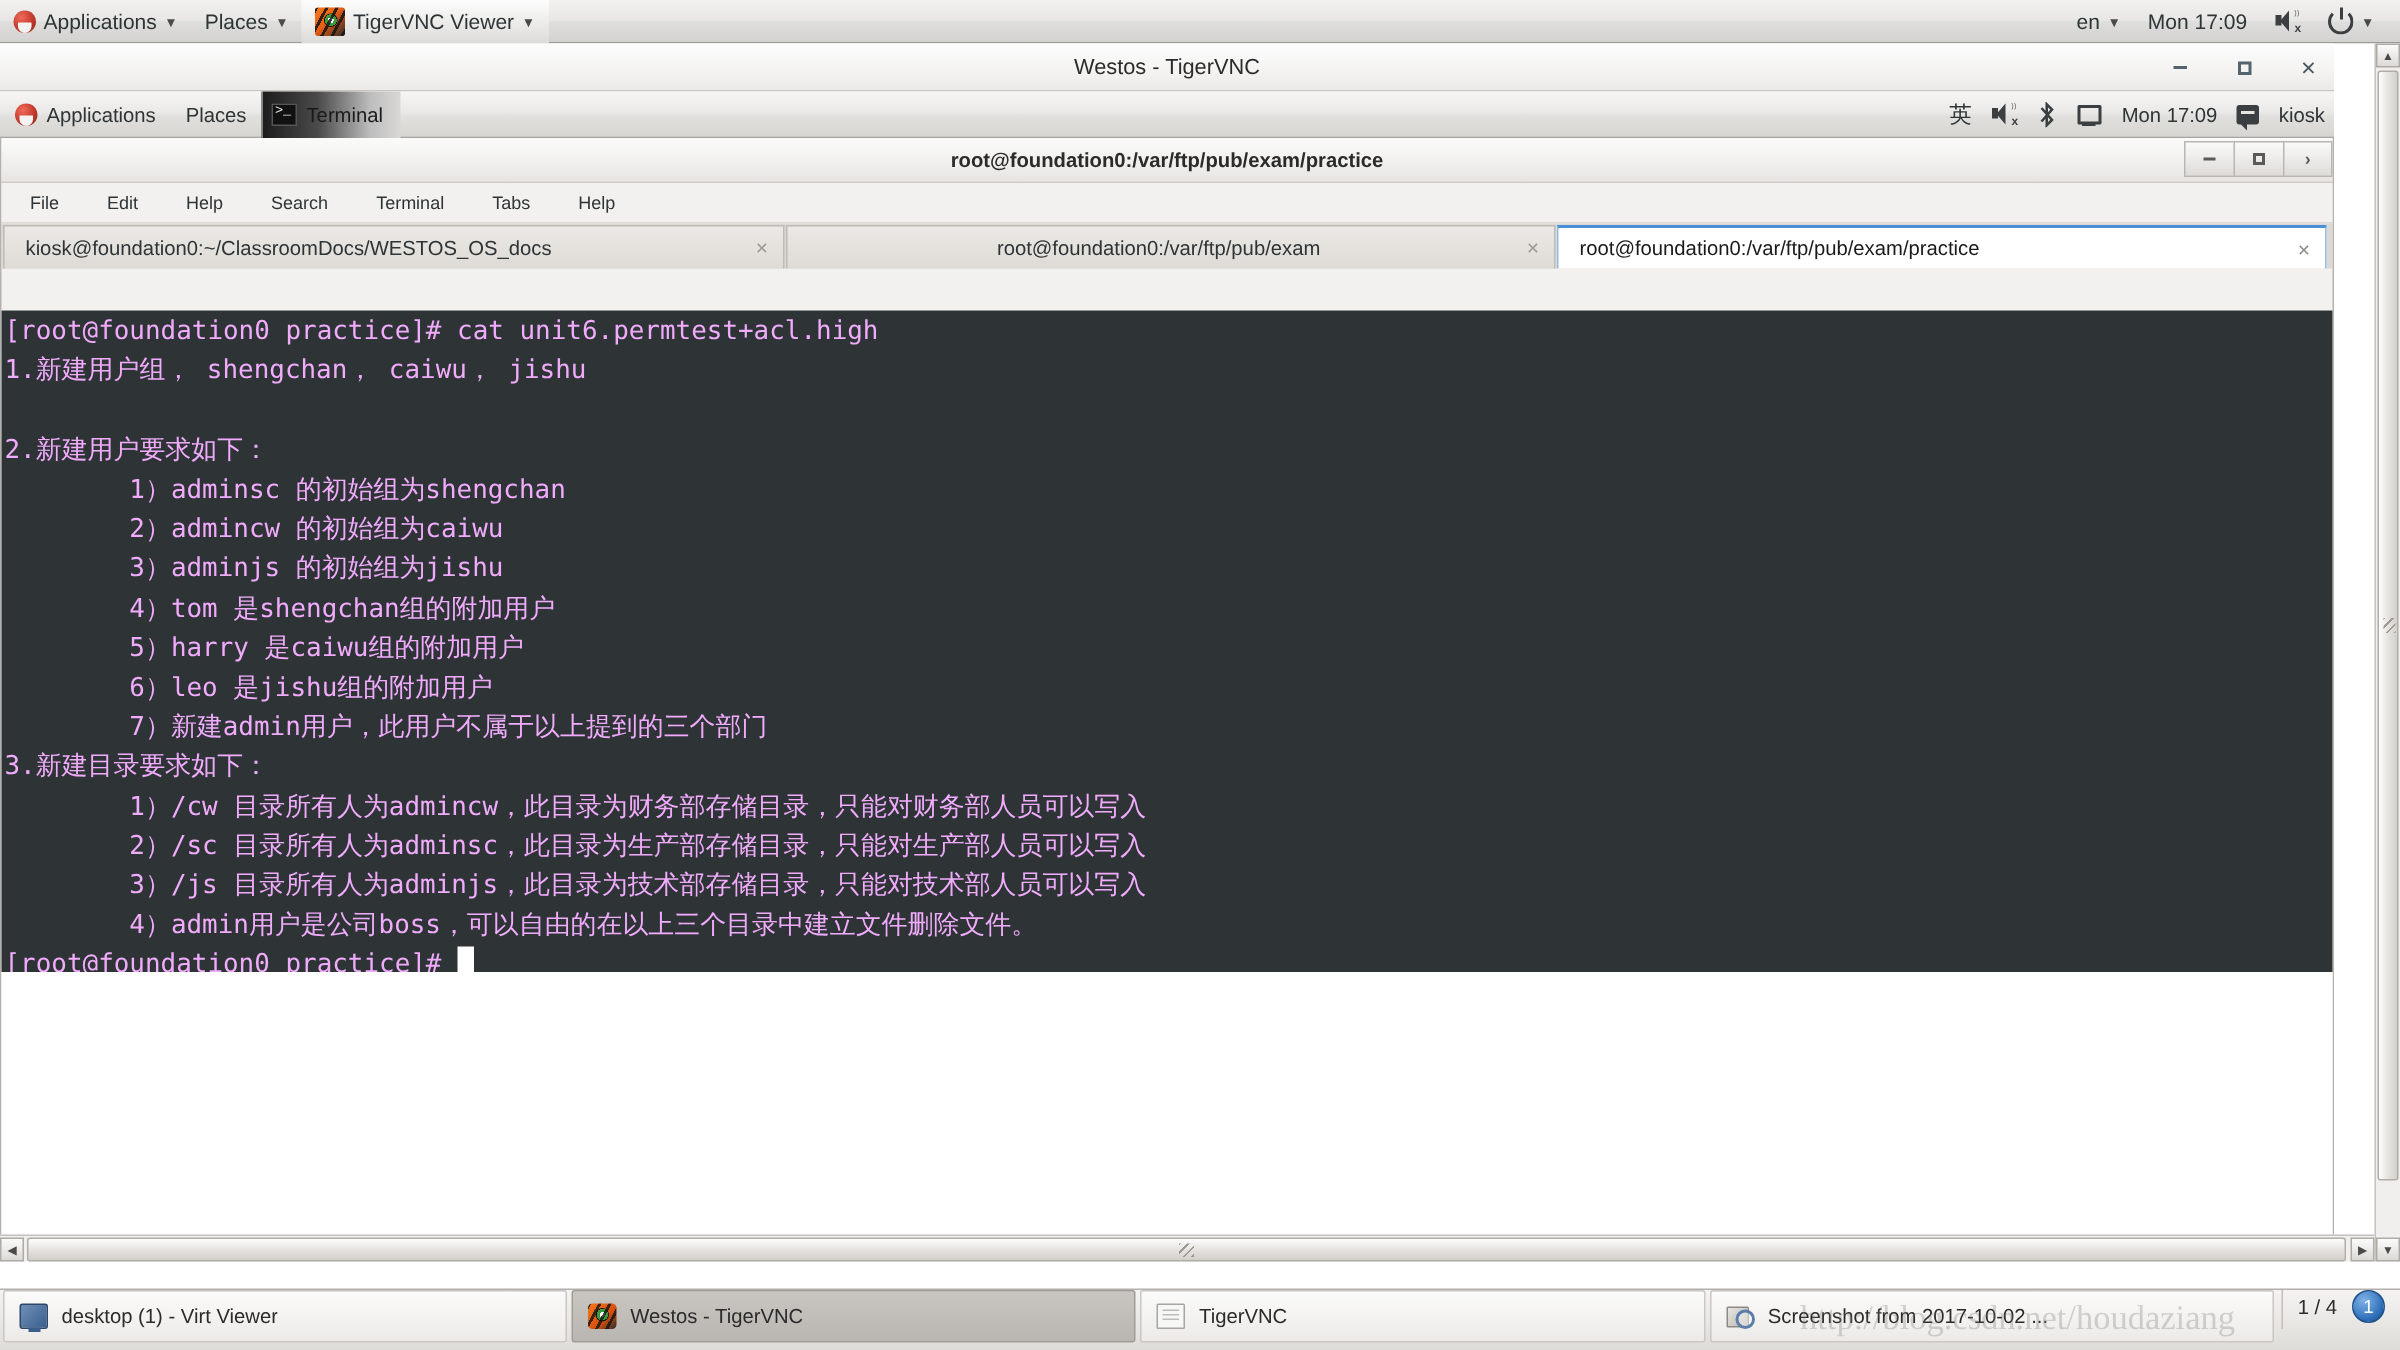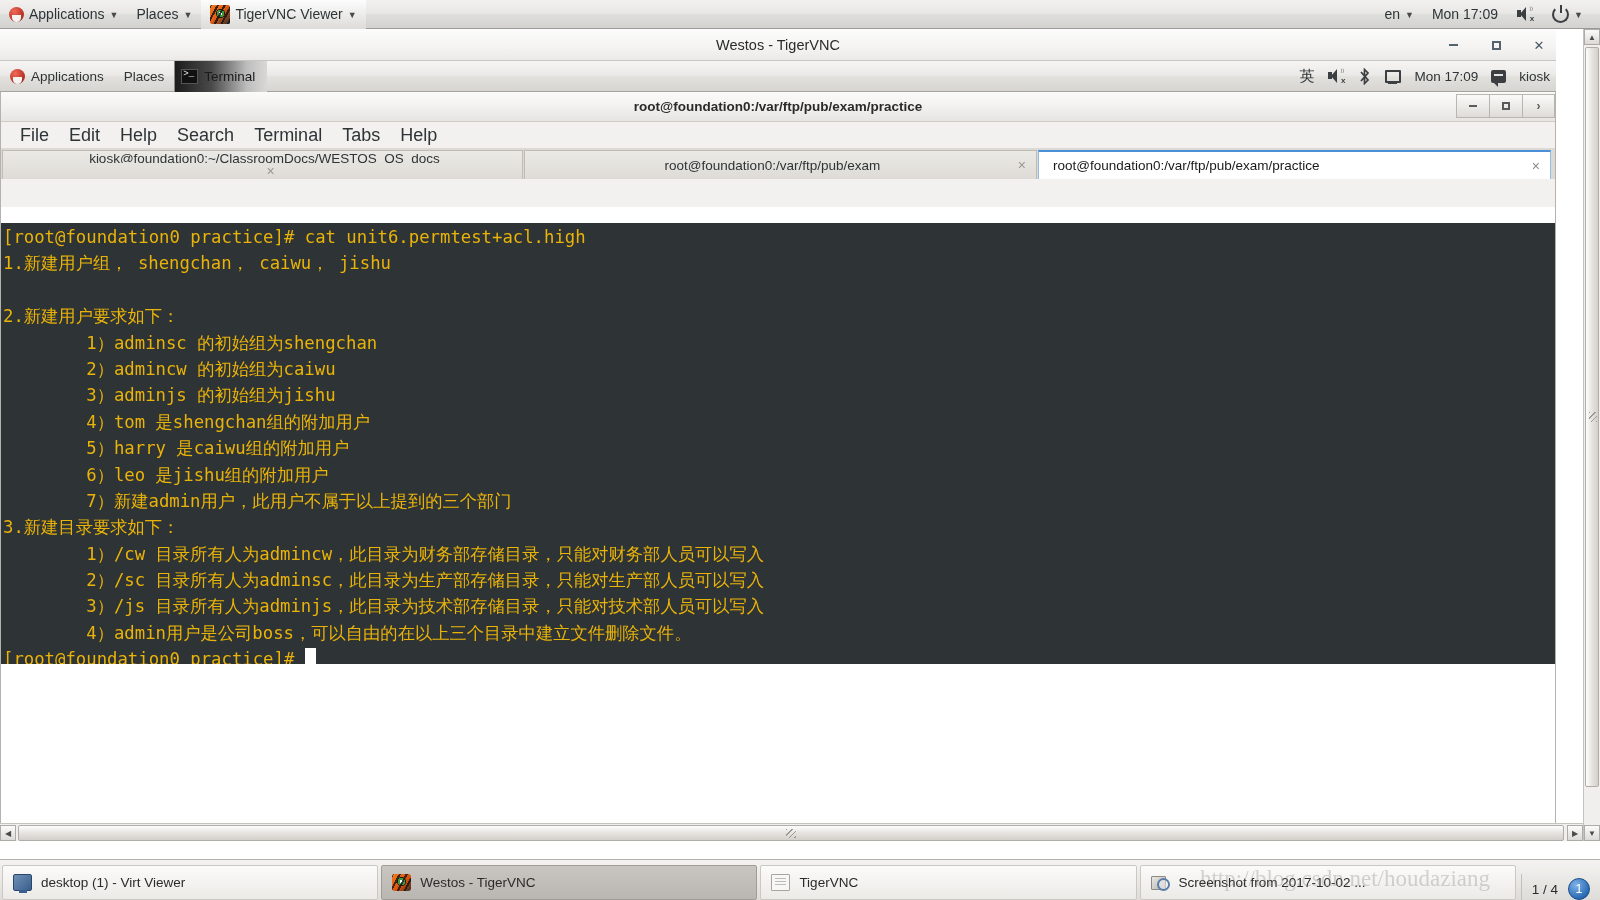--- a/index.html
+++ b/index.html
@@ -114,48 +114,48 @@
     border:1px solid #b9b6b1; border-right:none;
     display:flex;align-items:center;justify-content:center;
   }
   .gb:last-child{ border-right:1px solid #b9b6b1; }
   .gb .gmin{ width:8px;height:2px;background:#5a5a58;}
   .gb .gmax{ width:8px;height:8px;border:2px solid #5a5a58;}
   .gb .gcls{ font-size:12px;color:#5a5a58;font-weight:bold;}
 
   .gterm-menu{
     height:27px; background:#f2f1ef; border-bottom:1px solid #ddd9d4;
-    display:flex; align-items:center; padding-left:9px; gap:0px; font-size:18px; color:#2e3436;
+    display:flex; align-items:center; padding-left:9px; gap:12px; font-size:12px; color:#2e3436;
   }
   .mi{ padding:3px 10px; border-radius:2px; }
 
   .gterm-tabs{ height:30px; background:#dcd9d4; display:flex; align-items:flex-end; padding:0 1px; }
   .tab{
     height:29px; display:flex; align-items:center; position:relative;
     font-size:13.5px; color:#2e3436; padding:0 10px 0 14px; min-width:0;
     background:linear-gradient(to bottom,#ebe9e5,#dedbd6);
     border:1px solid #bfbcb6; border-bottom:none; margin-right:1px;
   }
   .tab.active{
     background:#ffffff; border-color:#8fbce8; border-top:2px solid #4a90d9; color:#1a1a1a;
   }
   .tab .tlabel{ overflow:hidden; white-space:nowrap; text-overflow:ellipsis; flex:1 1 auto;}
   .tab .tclose{ margin-left:12px; color:#9b9792; font-size:14px; flex:none;}
   .tab.active .tclose{ color:#8d8a85; }
-  .tab1{ width:521px;flex-direction:column; }
+  .tab1{ width:521px; }
   .tab2{ width:513px;text-align:center; }
   .tab3{ width:513px; }
 
   .term-body{
     position:absolute; left:0; top:115px; right:0; bottom:0;
     background:#ffffff;
   }
   .term-screen{
-    position:absolute; left:0; top:16px; width:1554px; height:441px;
-    background:#2e3436; color:#eab308;
+    position:absolute; left:0; top:0; width:1554px; height:441px;
+    background:#2e3436; color:#f0abfc;
     font-family:"DejaVu Sans Mono","Liberation Mono", monospace;
     font-size:17.3px; line-height:26.4px;
     padding:1px 0 0 2px; white-space:pre; overflow:hidden;
     letter-spacing:0px;
   }
   .term-screen .ln{ display:block; height:26.4px; }
   .cursor{ display:inline-block; width:11px; height:21px; background:#ffffff; vertical-align:-4px;}
 
   
   .vsb{
@@ -196,21 +196,21 @@
   }
   .hsb .thumb:after{
     content:""; position:absolute; left:50%; margin-left:-5px; top:3px; width:10px;height:9px;
     background:repeating-linear-gradient(135deg,#9c9993 0 1px,transparent 1px 4px);
   }
 
   
   .taskbar{
     position:absolute; left:0; bottom:0; width:1600px; height:41px;
     background:linear-gradient(to bottom,#f4f3f1 0%,#e9e8e5 50%,#dedcd8 100%);
-    border-top:1px solid #b3b0ab; display:flex; align-items:flex-end; padding:0 2px;
+    border-top:1px solid #b3b0ab; display:flex; align-items:flex-start; padding:0 2px;
   }
   .task{
     height:35px; flex:1 1 0; min-width:0; display:flex; align-items:center; gap:9px;
     padding:0 10px; font-size:13.5px; color:#2b2b2b;
     background:linear-gradient(to bottom,#fbfbfa,#eceae7);
     border:1px solid #cbc8c3; margin-right:3px; border-radius:2px;
   }
   .task.active{
     background:linear-gradient(to bottom,#c9c6c1,#b9b6b1);
     border-color:#a09d98;

